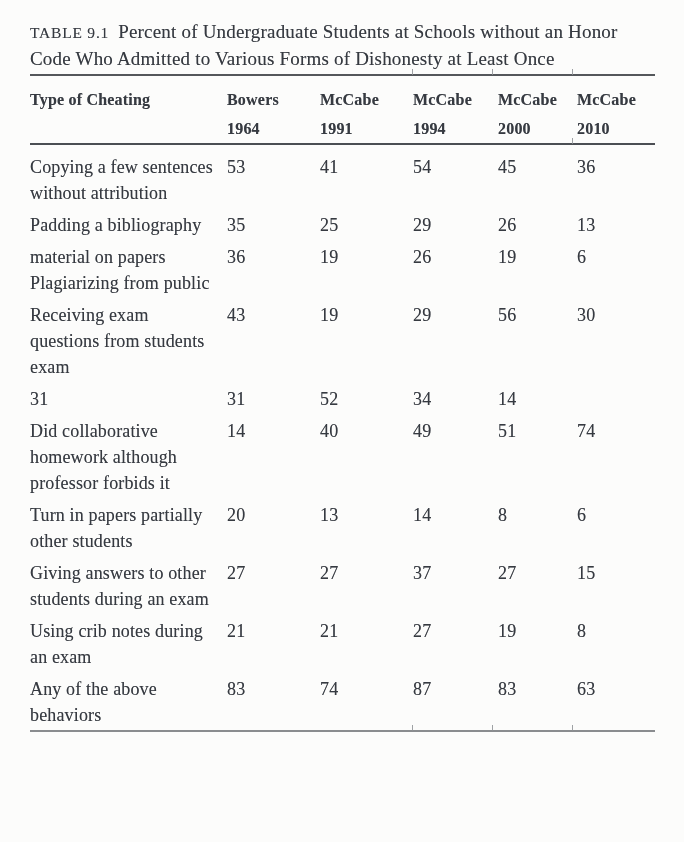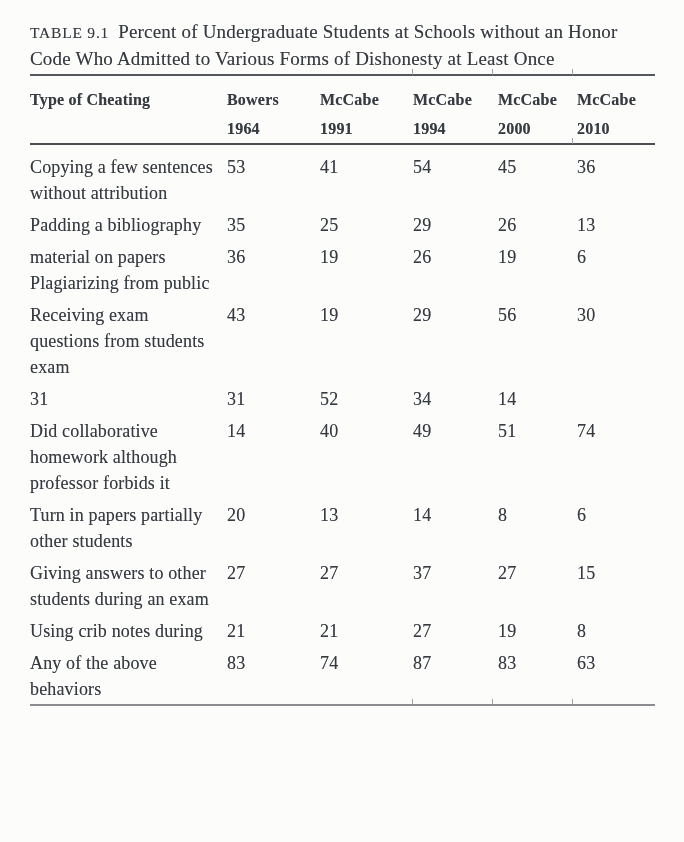--- a/index.html
+++ b/index.html
@@ -212,20 +212,21 @@
       <div class="cell-num">27</div>
       <div class="cell-num">27</div>
       <div class="cell-num">37</div>
       <div class="cell-num">27</div>
       <div class="cell-num">15</div>
     </div>
 
     <div class="grid trow">
       <div class="cell-label">
         <span class="ln">Using crib notes during</span>
+        <span class="ln">an exam</span>
         <span class="ln"></span>
         <span class="ln"></span>
       </div>
       <div class="cell-num">21</div>
       <div class="cell-num">21</div>
       <div class="cell-num">27</div>
       <div class="cell-num">19</div>
       <div class="cell-num">8</div>
     </div>
 

